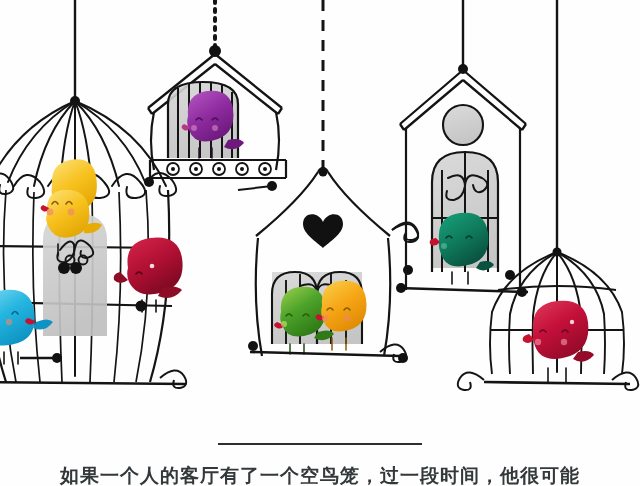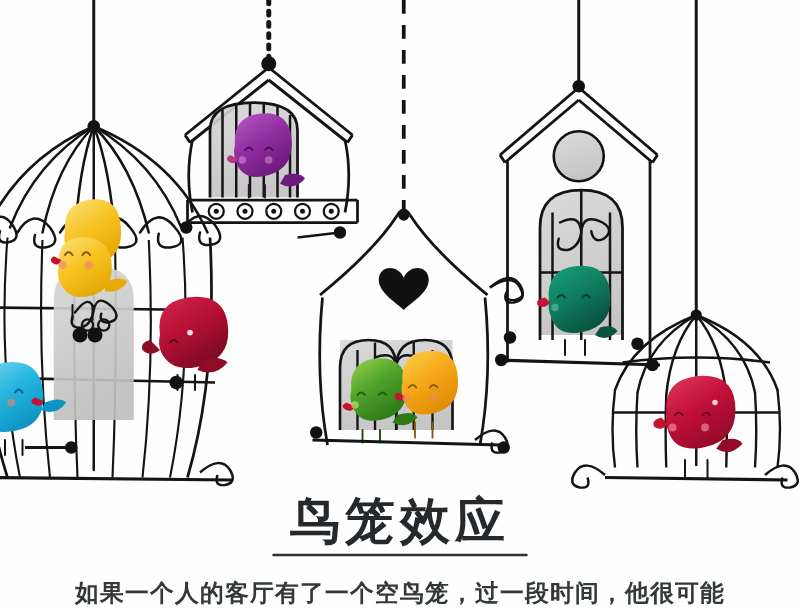--- a/index.html
+++ b/index.html
@@ -454,19 +454,18 @@
         </g>
       </g>
 
       <path d="M484 382 L630 384" fill="none" stroke="#141414" stroke-width="2.6"></path>
       <path d="M484 380 q-16 -14 -24 -2 q-6 10 4 12 q9 1 6 -8" fill="none" stroke="#141414" stroke-width="2"></path>
       <path d="M612 380 q16 -14 24 -2 q6 10 -4 12 q-9 1 -6 -8" fill="none" stroke="#141414" stroke-width="2"></path>
       <circle cx="510" cy="275" r="5" fill="#111"></circle>
     </g>
   </svg>
 
-  <div class="cap" id="title-text">鸟笼效应</div>
 
   <div id="title-rule"></div>
 
   <div class="cap" id="subtitle-text">如果一个人的客厅有了一个空鸟笼，过一段时间，他很可能</div>
 
 </div>
 
 </body></html>

